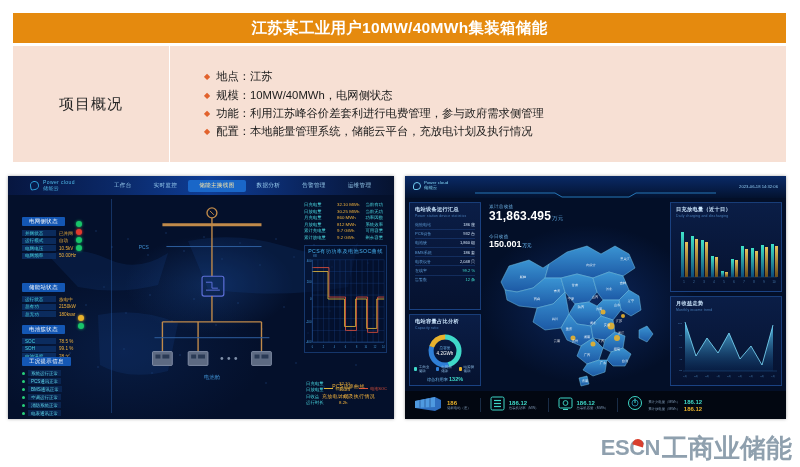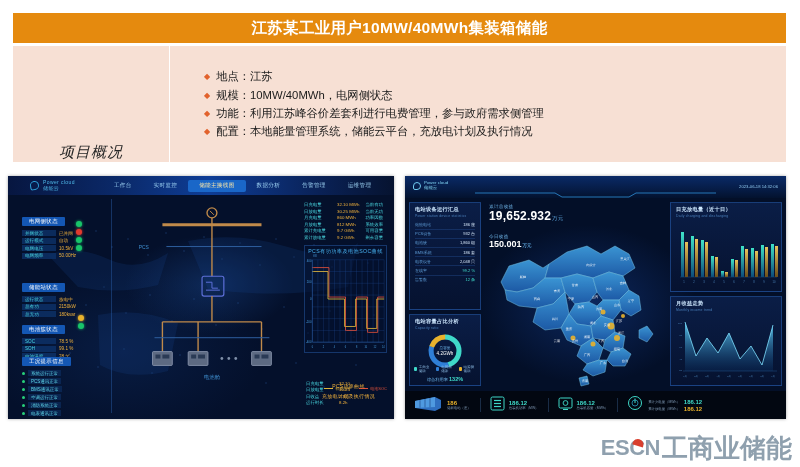--- a/index.html
+++ b/index.html
@@ -23,23 +23,22 @@
   }
 
   
   .info-table {
     position:absolute; left:13px; top:46px; width:773px; height:116px;
     background:#f7e0d4;
     display:flex;
   }
   .info-label-cell {
     width:157px; flex:0 0 157px;
-    display:flex; align-items:flex-end; justify-content:center;
+    display:flex; align-items:center; justify-content:center;
     border-right:1.5px solid #ffffff;
-    font-style:italic;
   }
   .info-label-text { font-size:15px; color:#262626; letter-spacing:1px; }
   .info-bullets {
     flex:1; padding:9px 0 9px 34px;
     display:flex; flex-direction:column; justify-content:center; gap:2px;
   }
   .bullet-row { display:flex; align-items:flex-start; gap:6px; line-height:1.45; }
   .bullet-mark { color:#e2622c; font-size:8px; line-height:1; padding-top:5px; flex:0 0 auto; }
   .bullet-text { font-size:11.3px; color:#1a1a1a; white-space:nowrap; }
 
@@ -684,21 +683,21 @@
           </span>
       </div>
       <div class="pct-row">
         <span>综合利用率</span>
         <b>132%</b>
       </div>
     </div>
 
     <div class="big-stat" style="left:84px; top:6px;">
       <div class="bs-label">累计总收益</div>
-      <div class="bs-num"><span>19,652.932</span><small>万元</small></div>
+      <div class="bs-num"><span>31,863.495</span><small>万元</small></div>
     </div>
     <div class="big-stat" style="left:84px; top:36px;">
       <div class="bs-label">今日收益</div>
       <div class="bs-num2"><span>150.001</span><small style="font-size:4.5px;color:#5fa8e0;margin-left:1px">万元</small></div>
     </div>
 
     <svg style="position:absolute; left:78px; top:18px; width:186px; height:172px;" viewBox="0 0 186 172">
       <defs>
         <linearGradient id="mg" x1="0" y1="0" x2="0" y2="1">
           <stop offset="0%" stop-color="#3f9fe0"></stop>

